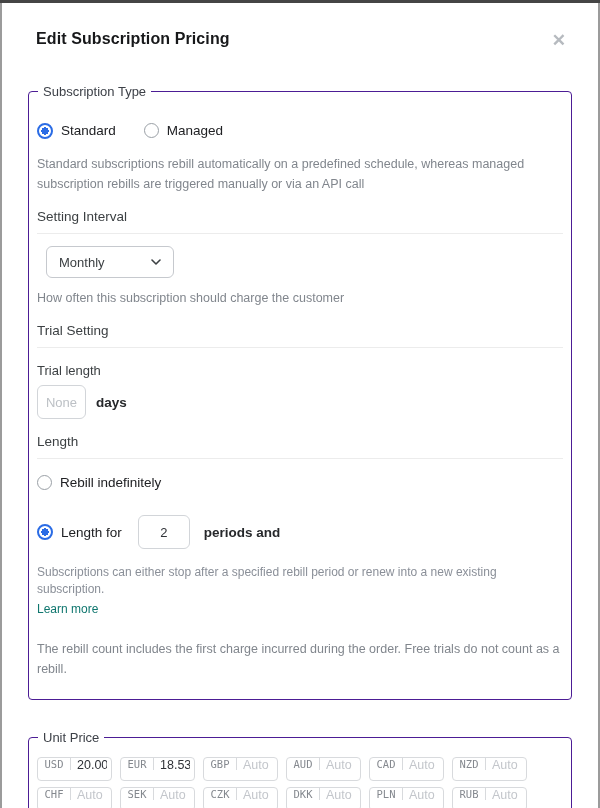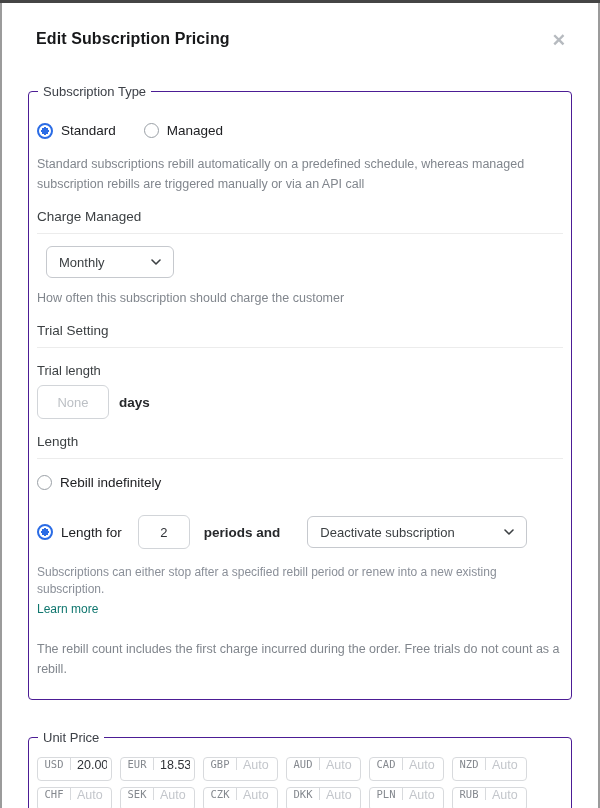--- a/index.html
+++ b/index.html
@@ -51,21 +51,21 @@
   }
   .select-interval { width:128px; }
   .select-action { width:220px; margin-top:0; }
   .chev { width:10px; height:6px; flex:0 0 auto; margin-left:10px; }
 
   .help { margin-top:10px; }
 
   .trial-label { font-size:13px; color:#3c4043; margin-top:15px; }
   .trial-row { display:flex; align-items:center; gap:10px; margin-top:7px; }
   .input-none {
-    width:72px; height:34px; border:1px solid #d2d5d9; border-radius:6px;
+    width:49px; height:34px; border:1px solid #d2d5d9; border-radius:6px;
     text-align:center; font-size:13px; color:#2f3237; font-family:"Liberation Sans",sans-serif; outline:none;
   }
   .input-none::placeholder { color:#bcc0c5; }
   .suffix-strong { font-size:13.5px; font-weight:600; color:#26282b; }
 
   .rebill-indef-row { margin-top:16px; }
   .rebill-for-row { display:flex; align-items:center; margin-top:25px; gap:8px; }
   .input-periods {
     width:52px; height:34px; border:1px solid #d2d5d9; border-radius:6px; margin-left:8px;
     text-align:center; font-size:13px; color:#2f3237; font-family:"Liberation Sans",sans-serif; outline:none;
@@ -115,21 +115,21 @@
     <div class="radio-row">
       <span class="radio checked"></span>
       <span class="radio-label">Standard</span>
       <span class="spacer"></span>
       <span class="radio"></span>
       <span class="radio-label">Managed</span>
     </div>
 
     <div class="muted desc">Standard subscriptions rebill automatically on a predefined schedule, whereas managed subscription rebills are triggered manually or via an API call</div>
 
-    <div class="section-heading">Charge Managed</div>
+    <div class="section-heading">Setting Interval</div>
     <div class="hr"></div>
 
     <div class="fake-select select-interval">
       <span>Monthly</span>
       <svg class="chev" viewBox="0 0 10 6">
           <path d="M1 1l4 4 4-4" stroke="#3c4043" stroke-width="1.6" fill="none" stroke-linecap="round" stroke-linejoin="round"></path>
         </svg>
     </div>
     <div class="muted help">How often this subscription should charge the customer</div>
 
@@ -148,26 +148,20 @@
     <div class="radio-row rebill-indef-row">
       <span class="radio"></span>
       <span class="radio-label">Rebill indefinitely</span>
     </div>
 
     <div class="rebill-for-row">
       <span class="radio checked"></span>
       <span class="radio-label">Length for</span>
       <input class="input-periods" value="2" style="">
       <span class="suffix-strong">periods and</span>
-      <div class="fake-select select-action">
-        <span>Deactivate subscription</span>
-        <svg class="chev" viewBox="0 0 10 6">
-            <path d="M1 1l4 4 4-4" stroke="#3c4043" stroke-width="1.6" fill="none" stroke-linecap="round" stroke-linejoin="round"></path>
-          </svg>
-      </div>
     </div>
 
     <div class="rebill-help">
       <span>Subscriptions can either stop after a specified rebill period or renew into a new existing subscription.</span><br>
       <a class="link">Learn more</a>
     </div>
 
     <div class="muted note">The rebill count includes the first charge incurred during the order. Free trials do not count as a rebill.</div>
   </fieldset>
 

